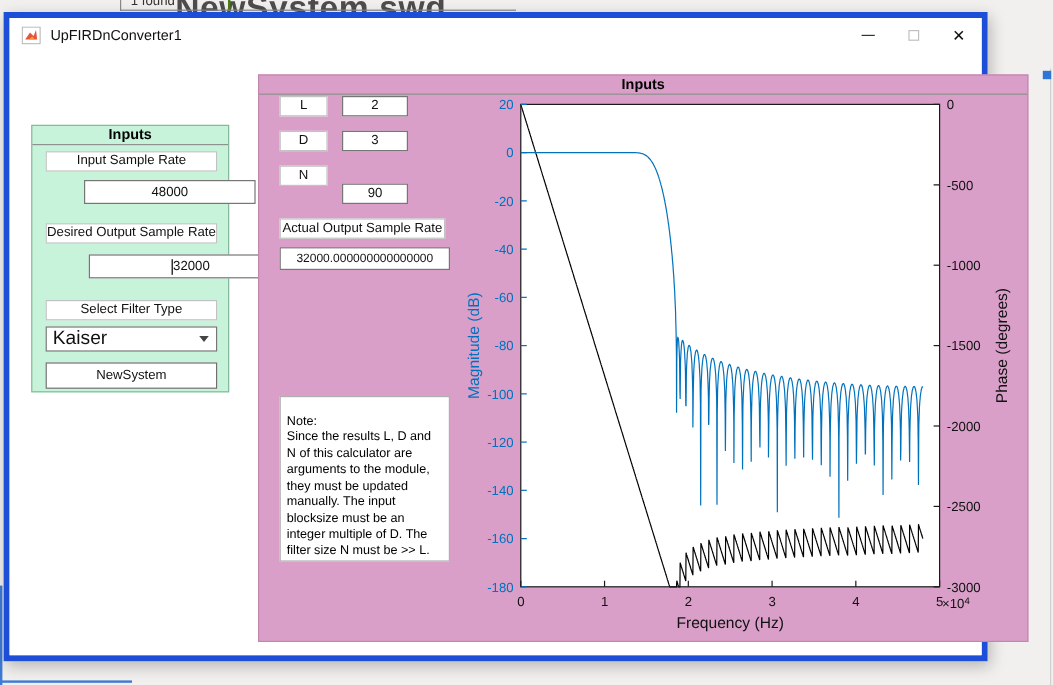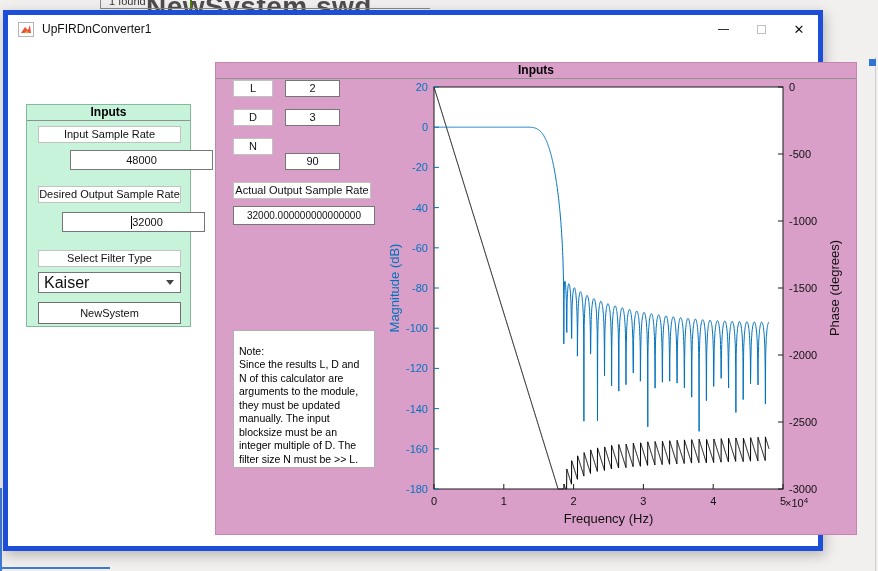--- a/index.html
+++ b/index.html
@@ -87,21 +87,21 @@
 
     <div class="win-body">
 
       <div class="inputs-panel">
         <div class="panel-header">Inputs</div>
         <div class="lbl" style="left:11px;top:21px;width:143px;">Input Sample Rate</div>
         <div class="field" style="left:11px;top:45px;width:143px;">
           <span>48000</span>
         </div>
         <div class="lbl" style="left:11px;top:81px;width:143px;">Desired Output Sample Rate</div>
-        <div class="field" style="left:3px;top:107px;width:143px;padding-left:28px;">
+        <div class="field" style="left:15px;top:107px;width:143px;padding-left:28px;">
           <span>32000</span>
           <span class="caret"></span>
         </div>
         <div class="lbl" style="left:11px;top:145px;width:143px;">Select Filter Type</div>
         <div class="dropdown" style="left:11px;top:167px;width:143px;">
           <span>Kaiser</span>
           <span class="chev"></span>
         </div>
         <div class="btn" style="left:11px;top:197px;width:143px;">NewSystem</div>
       </div>

